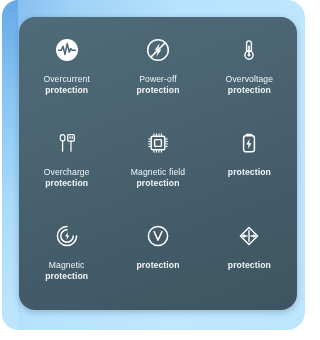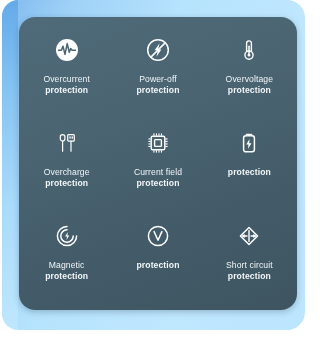--- a/index.html
+++ b/index.html
@@ -190,21 +190,21 @@
               <rect x="3.4" y="13.4" width="2.3" height="1.1"></rect>
               <rect x="3.4" y="15.9" width="2.3" height="1.1"></rect>
               <rect x="20.3" y="8.4" width="2.3" height="1.1"></rect>
               <rect x="20.3" y="10.9" width="2.3" height="1.1"></rect>
               <rect x="20.3" y="13.4" width="2.3" height="1.1"></rect>
               <rect x="20.3" y="15.9" width="2.3" height="1.1"></rect>
             </g>
           </svg>
         </span>
         <span class="label">
-          <span>Current field</span>
+          <span>Magnetic field</span>
           <span class="l2">protection</span>
         </span>
       </div>
 
       <div class="cell">
         <span class="icon">
           <svg width="26" height="26" viewBox="0 0 26 26">
             <path d="M10.4 4.4 H15.6" fill="none" stroke="#ffffff" stroke-width="1.5" stroke-linecap="round"></path>
             <rect x="7.6" y="5.8" width="10.8" height="16.0" rx="2.3" fill="none" stroke="#ffffff" stroke-width="1.5"></rect>
             <path d="M13.6 8.9 L10.2 14.6 H12.5 L11.9 19.0 L15.5 13.2 H13.2 Z" fill="#ffffff"></path>
@@ -246,20 +246,19 @@
           <svg width="26" height="26" viewBox="0 0 26 26">
             <path d="M13 4.4 L21.6 13 L13 21.6 L4.4 13 Z" fill="none" stroke="#ffffff" stroke-width="1.4" stroke-linejoin="round"></path>
             <line x1="13" y1="7.6" x2="13" y2="18.4" stroke="#ffffff" stroke-width="1.4" stroke-linecap="round"></line>
             <path d="M11.0 13 H6.6" fill="none" stroke="#ffffff" stroke-width="1.4" stroke-linecap="round"></path>
             <path d="M8.6 10.8 L6.2 13 L8.6 15.2 Z" fill="#ffffff"></path>
             <path d="M15.0 13 H19.4" fill="none" stroke="#ffffff" stroke-width="1.4" stroke-linecap="round"></path>
             <path d="M17.4 10.8 L19.8 13 L17.4 15.2 Z" fill="#ffffff"></path>
           </svg>
         </span>
         <span class="label">
-          <span>Short circuit</span>
           <span class="l2">protection</span>
         </span>
       </div>
 
     </div>
   </div>
 </div>
 
 </body></html>

